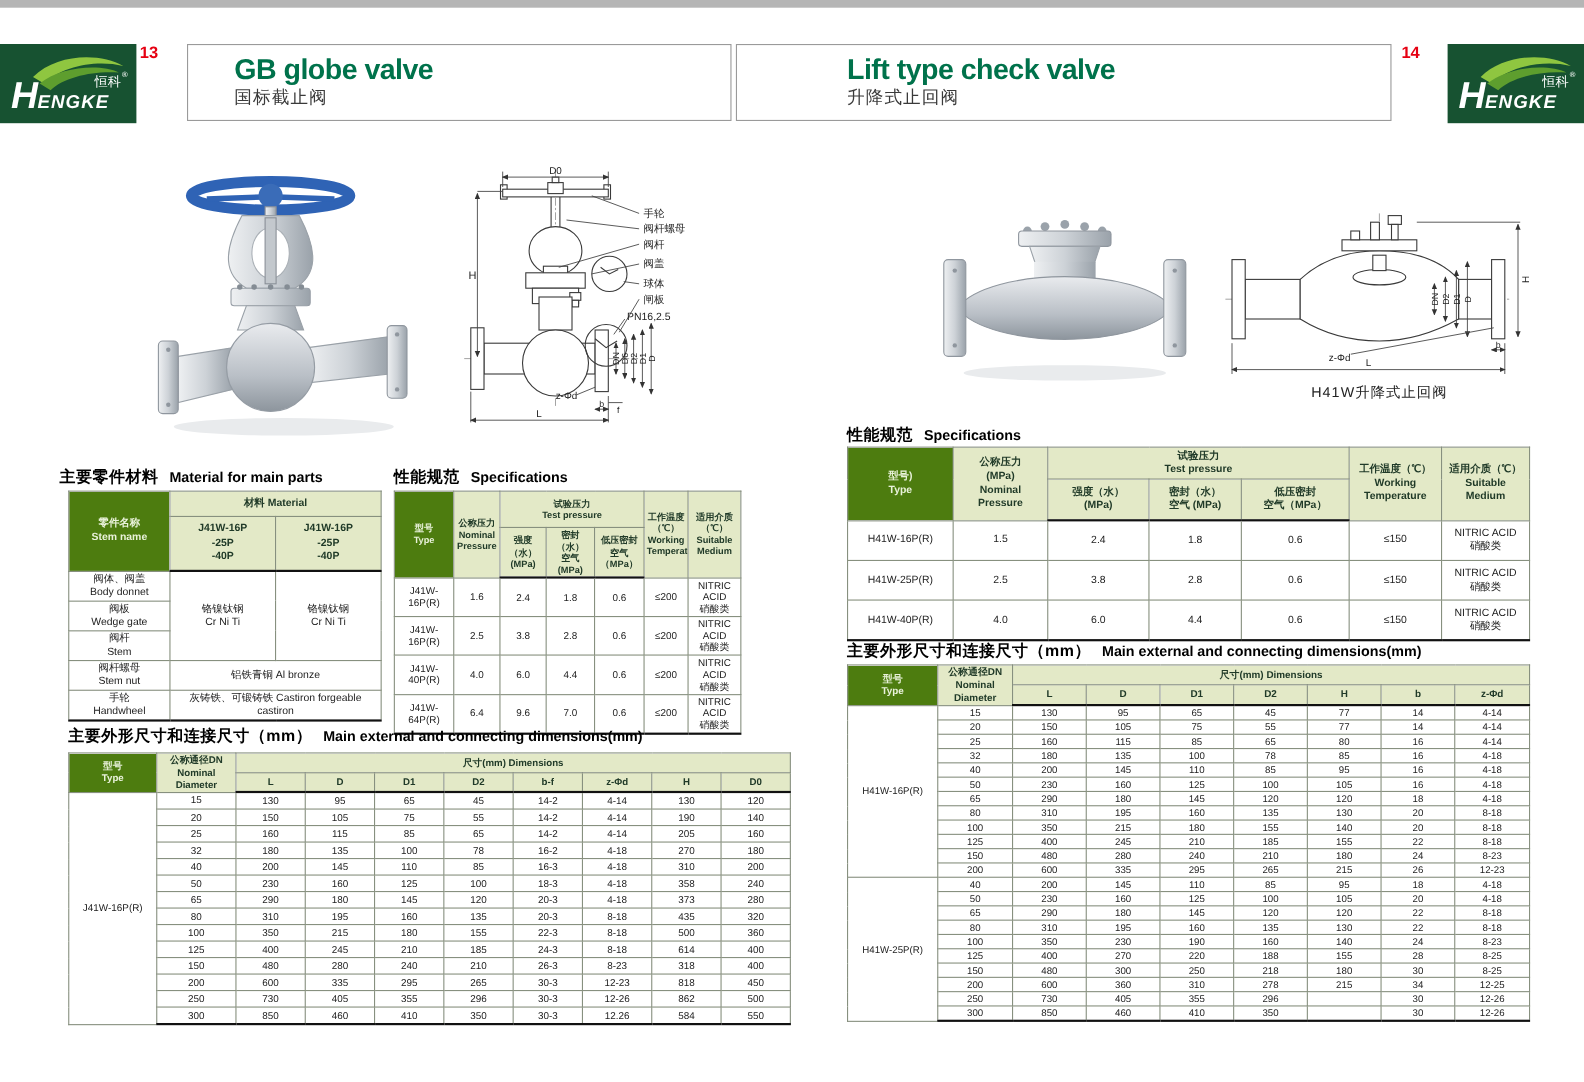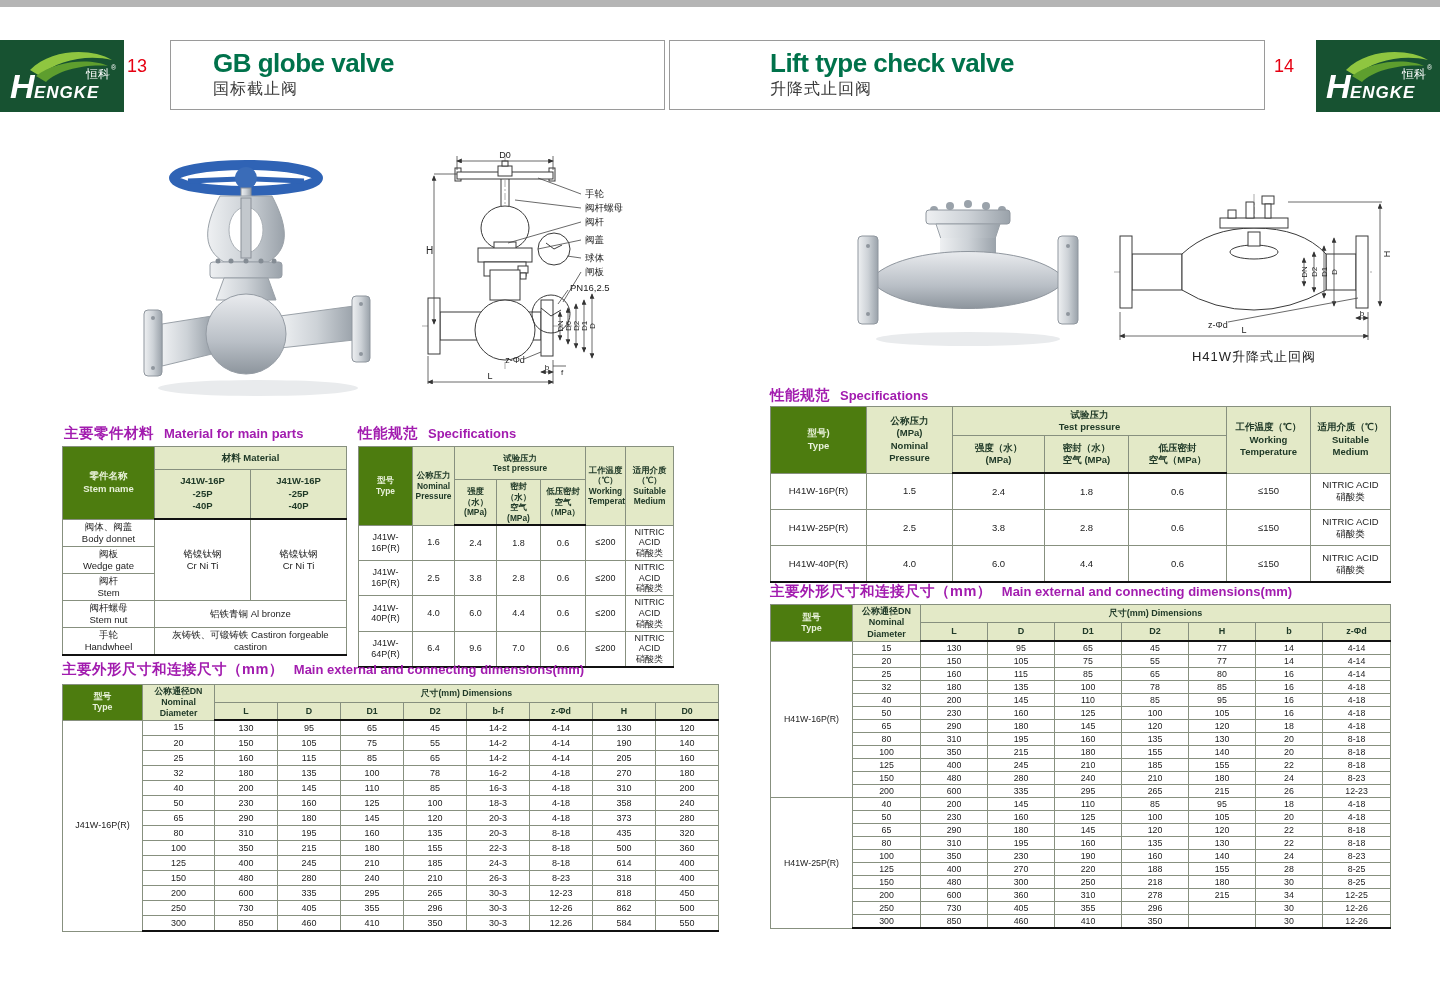--- a/index.html
+++ b/index.html
@@ -3,32 +3,32 @@
 <meta charset="utf-8">
 <style>
   html,body{margin:0;padding:0;background:#fff;}
   .canvas{position:relative;width:1440px;height:984px;background:#fff;overflow:hidden;
           font-family:"Liberation Sans",sans-serif;color:#1c1c1c;}
   .top-strip{position:absolute;left:0;top:0;width:1440px;height:7px;background:#b5b5b5;}
   
   .logo-block{position:absolute;top:40px;width:124px;height:72px;background:#175231;}
   .logo-left{left:0;}
   .logo-right{left:1316px;}
-  .page-num{position:absolute;top:40px;font-size:18px;font-weight:normal;color:#e60012;margin-top:16px;}
+  .page-num{position:absolute;top:40px;font-size:15px;font-weight:bold;color:#e60012;}
   .num-left{left:127px;}
   .num-right{left:1274px;}
   .title-box{position:absolute;top:40px;height:70px;border:1px solid #9a9a9a;background:#fff;box-sizing:border-box;}
   .box-left{left:170px;width:495px;}
   .box-right{left:669px;width:596px;}
   .title-en{font-size:26px;font-weight:bold;color:#00724b;letter-spacing:-0.5px;line-height:1;margin-top:9px;}
   .title-zh{font-size:16px;color:#3a3a3a;margin-top:3px;letter-spacing:1px;}
   .box-left .title-en,.box-left .title-zh{margin-left:42px;}
   .box-right .title-en,.box-right .title-zh{margin-left:100px;}
   
-  .sec-title{position:absolute;white-space:nowrap;color:#a21caf;font-weight:bold;}
+  .sec-title{position:absolute;white-space:nowrap;color:#000000;font-weight:bold;}
   .sec-title .zh{font-size:14.5px;letter-spacing:.5px;}
   .sec-title .en{font-size:13px;margin-left:10px;}
   
   .tbl{position:absolute;border-collapse:collapse;table-layout:fixed;background:#fff;}
   .tbl th,.tbl td{border:1px solid #87907f;text-align:center;vertical-align:middle;
                   padding:1px 2px;white-space:pre-line;overflow:hidden;}
   .tbl th{font-weight:bold;color:#203a28;}
   .tbl th.dark{background:#4d7c0f;color:#e9f2da;}
   .tbl th.lite{background:#e3e9c7;}
   .tbl thead tr:last-child th{border-bottom:2px solid #111;margin-left:40px;}
@@ -200,21 +200,21 @@
       <text x="165" y="113" font-size="9.5">球体</text>
       <text x="165" y="127" font-size="9.5">闸板</text>
       <text x="150" y="143" font-size="9.5">PN16,2.5</text>
       <text x="95" y="215" text-anchor="middle">z-Φd</text>
       <text x="70" y="231" text-anchor="middle">L</text>
       <text x="127" y="222" text-anchor="middle" font-size="8">b</text>
       <text x="141" y="227" font-size="8">f</text>
     </g>
   </svg>
 
-  <div class="sec-title" style="left:64px;top:424px">
+  <div class="sec-title" style="left:54px;top:424px">
     <span class="zh">主要零件材料</span><span class="en">Material for main parts</span>
   </div>
   <table class="tbl material-tbl" style="left:62px;top:446px;width:284px">
     <colgroup>
         <col style="width:92px">
         <col style="width:96px">
         <col style="width:96px">
       </colgroup>
     <thead>
       <tr>

